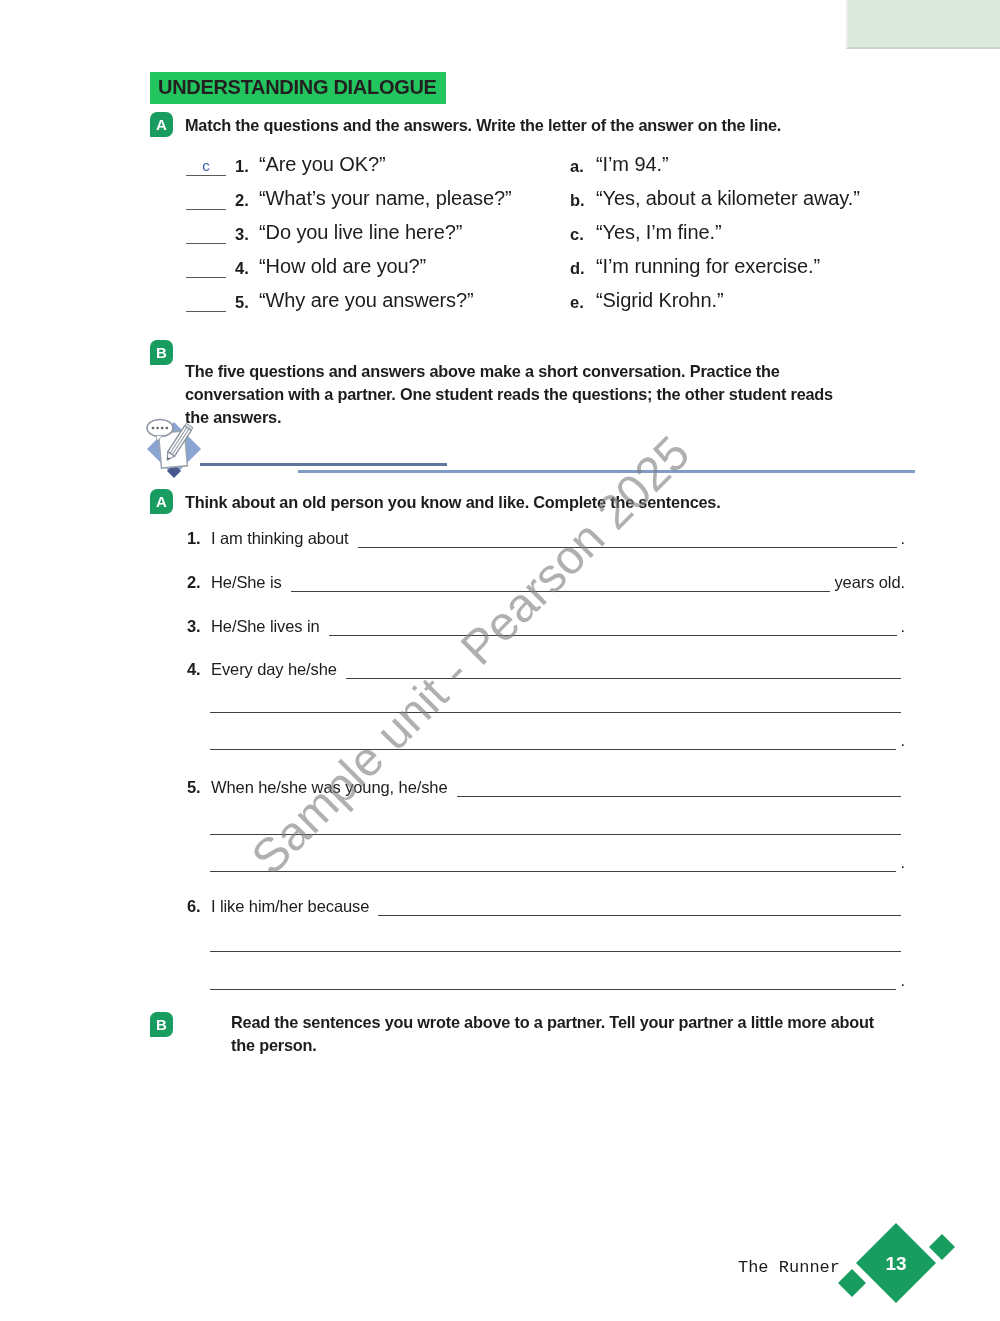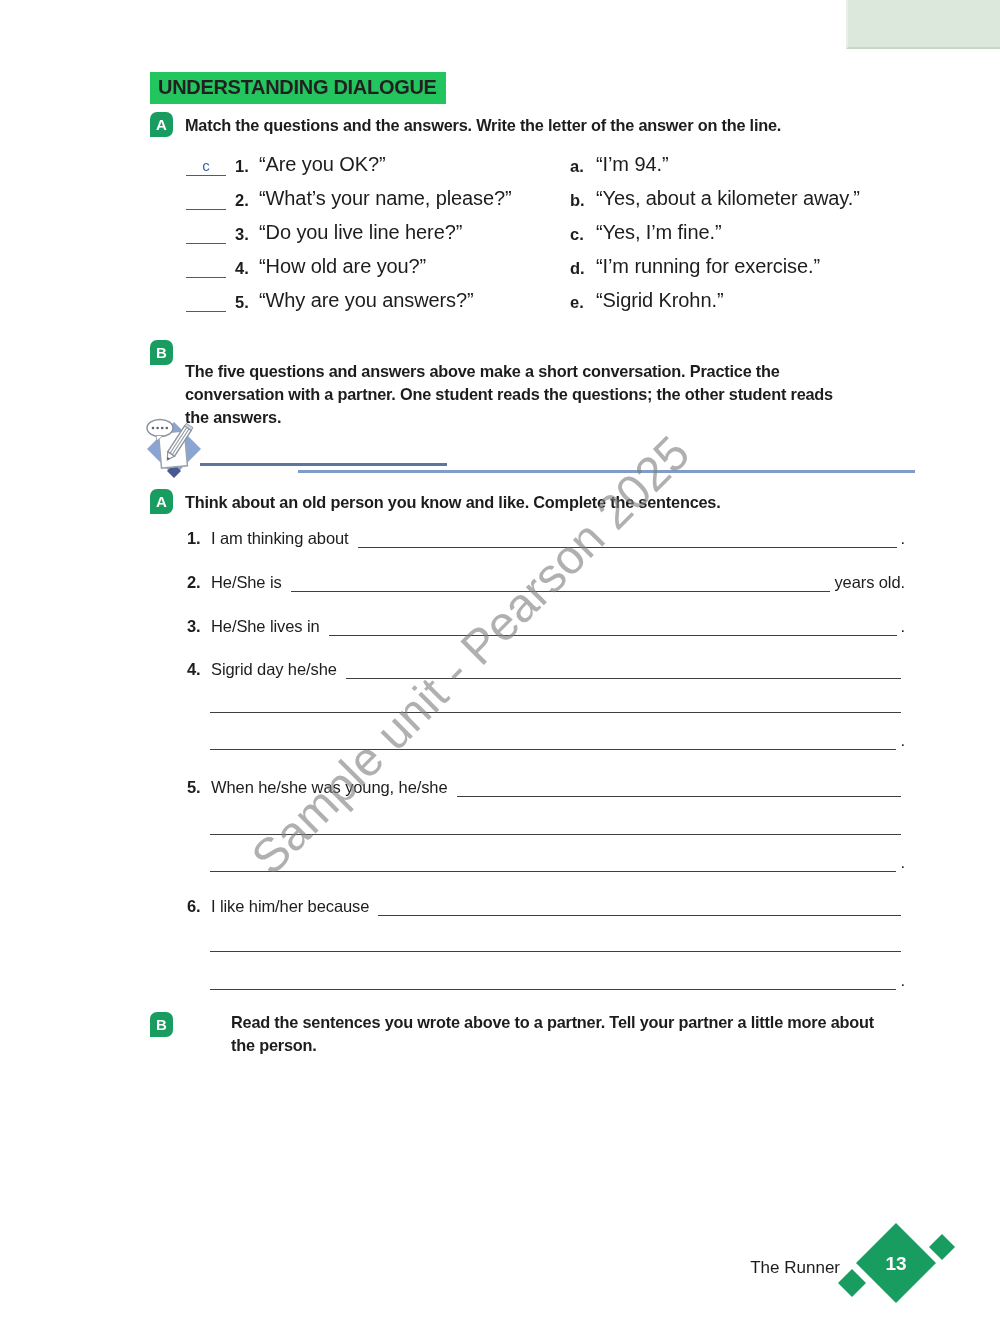--- a/index.html
+++ b/index.html
@@ -63,21 +63,21 @@
   .c-line{flex:1 1 auto;border-bottom:1.4px solid #3f3f3f;height:21px;margin-right:4px;}
   
   .watermark{
     position:absolute;left:260px;top:838px;white-space:nowrap;
     font-size:48px;color:rgba(128,128,128,0.62);
     transform:rotate(-45deg);transform-origin:0 50%;
     pointer-events:none;z-index:5;
   }
   
   .footer-label{
-    position:absolute;right:160px;top:1258px;font-size:17px;color:#1d1d1f;
+    position:absolute;right:160px;top:1258px;font-size:17px;color:#1d1d1f;font-family:Liberation Mono, monospace;
   }
   .footer-diamonds{position:absolute;left:830px;top:1221px;}
 </style>
 </head>
 <body>
 
 <div class="page">
 
   <div class="unit-tab"></div>
 
@@ -193,21 +193,21 @@
 
   <div class="s-row" style="top:615px;">
     <span class="s-num">3.</span>
     <span class="s-prompt">He/She lives in</span>
     <span class="s-line"></span>
     <span class="s-suffix">.</span>
   </div>
 
   <div class="s-row" style="top:658px;">
     <span class="s-num">4.</span>
-    <span class="s-prompt">Sigrid day he/she</span>
+    <span class="s-prompt">Every day he/she</span>
     <span class="s-line"></span>
   </div>
   <div class="c-row" style="top:692px;">
     <span class="c-line"></span>
   </div>
   <div class="c-row" style="top:729px;">
     <span class="c-line"></span>
     <span class="s-suffix">.</span>
   </div>
 

